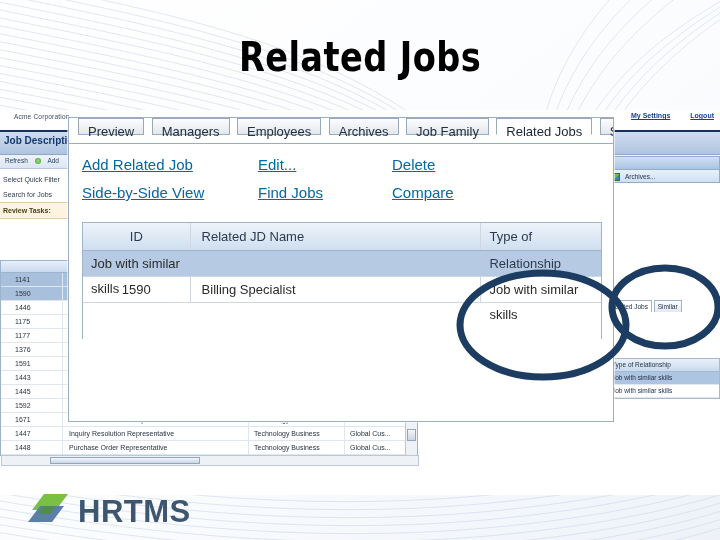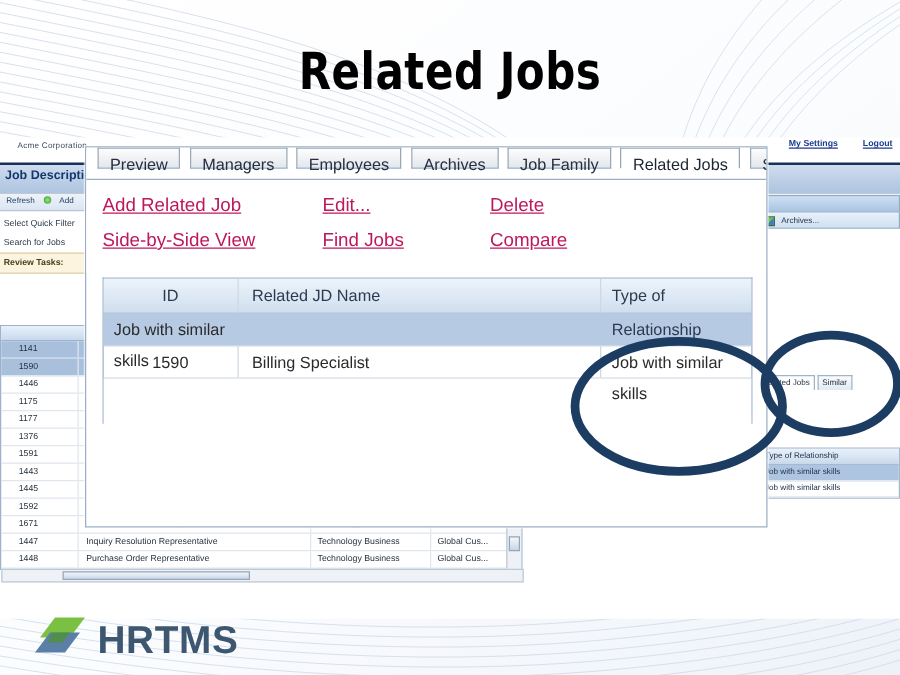--- a/index.html
+++ b/index.html
@@ -352,21 +352,21 @@
     padding: 12px 0 6px 0;
     background: #ffffff;
   }
   .zw-link-row {
     display: flex;
     padding-left: 13px;
     margin-bottom: 11px;
   }
   .zw-link {
     font-size: 15px;
-    color: #be185d;
+    color: #0369a1;
     text-decoration: underline;
     white-space: nowrap;
   }
   .zw-link.col1 { width: 176px; }
   .zw-link.col2 { width: 134px; }
 
   #zw-grid {
     margin: 4px 0 0 13px;
     width: 520px;
     border-top: 1px solid #9fb4cb;

